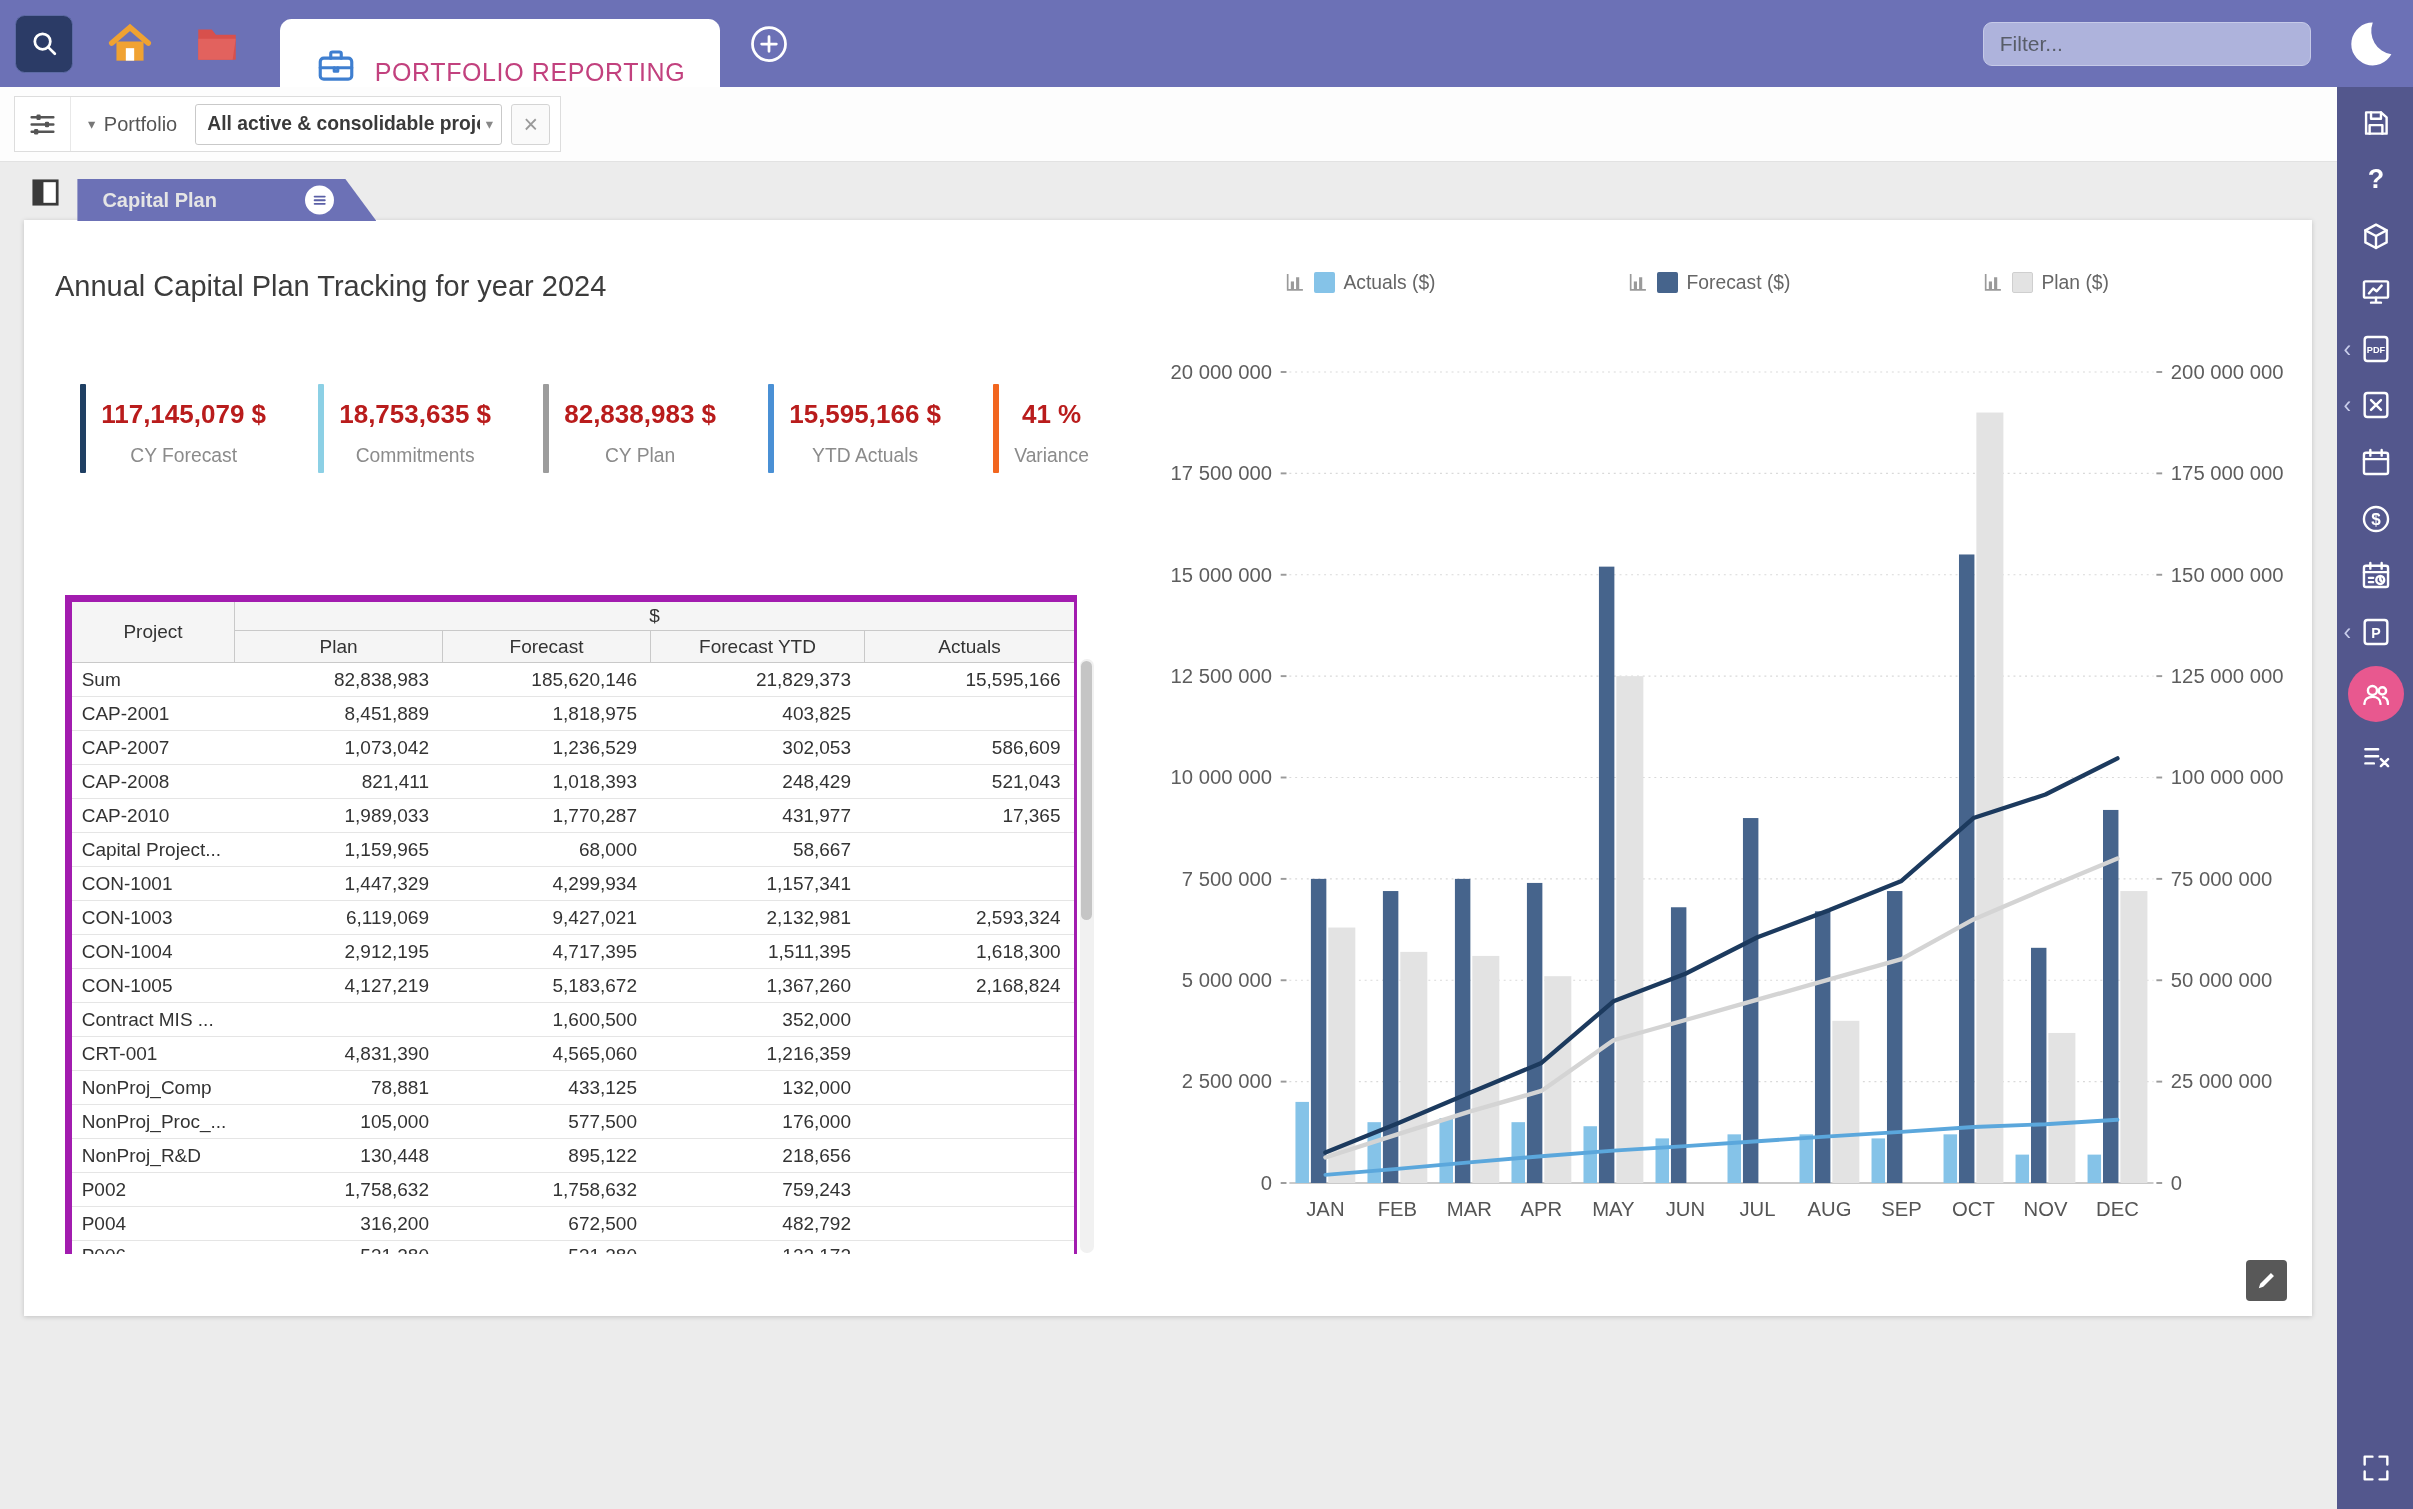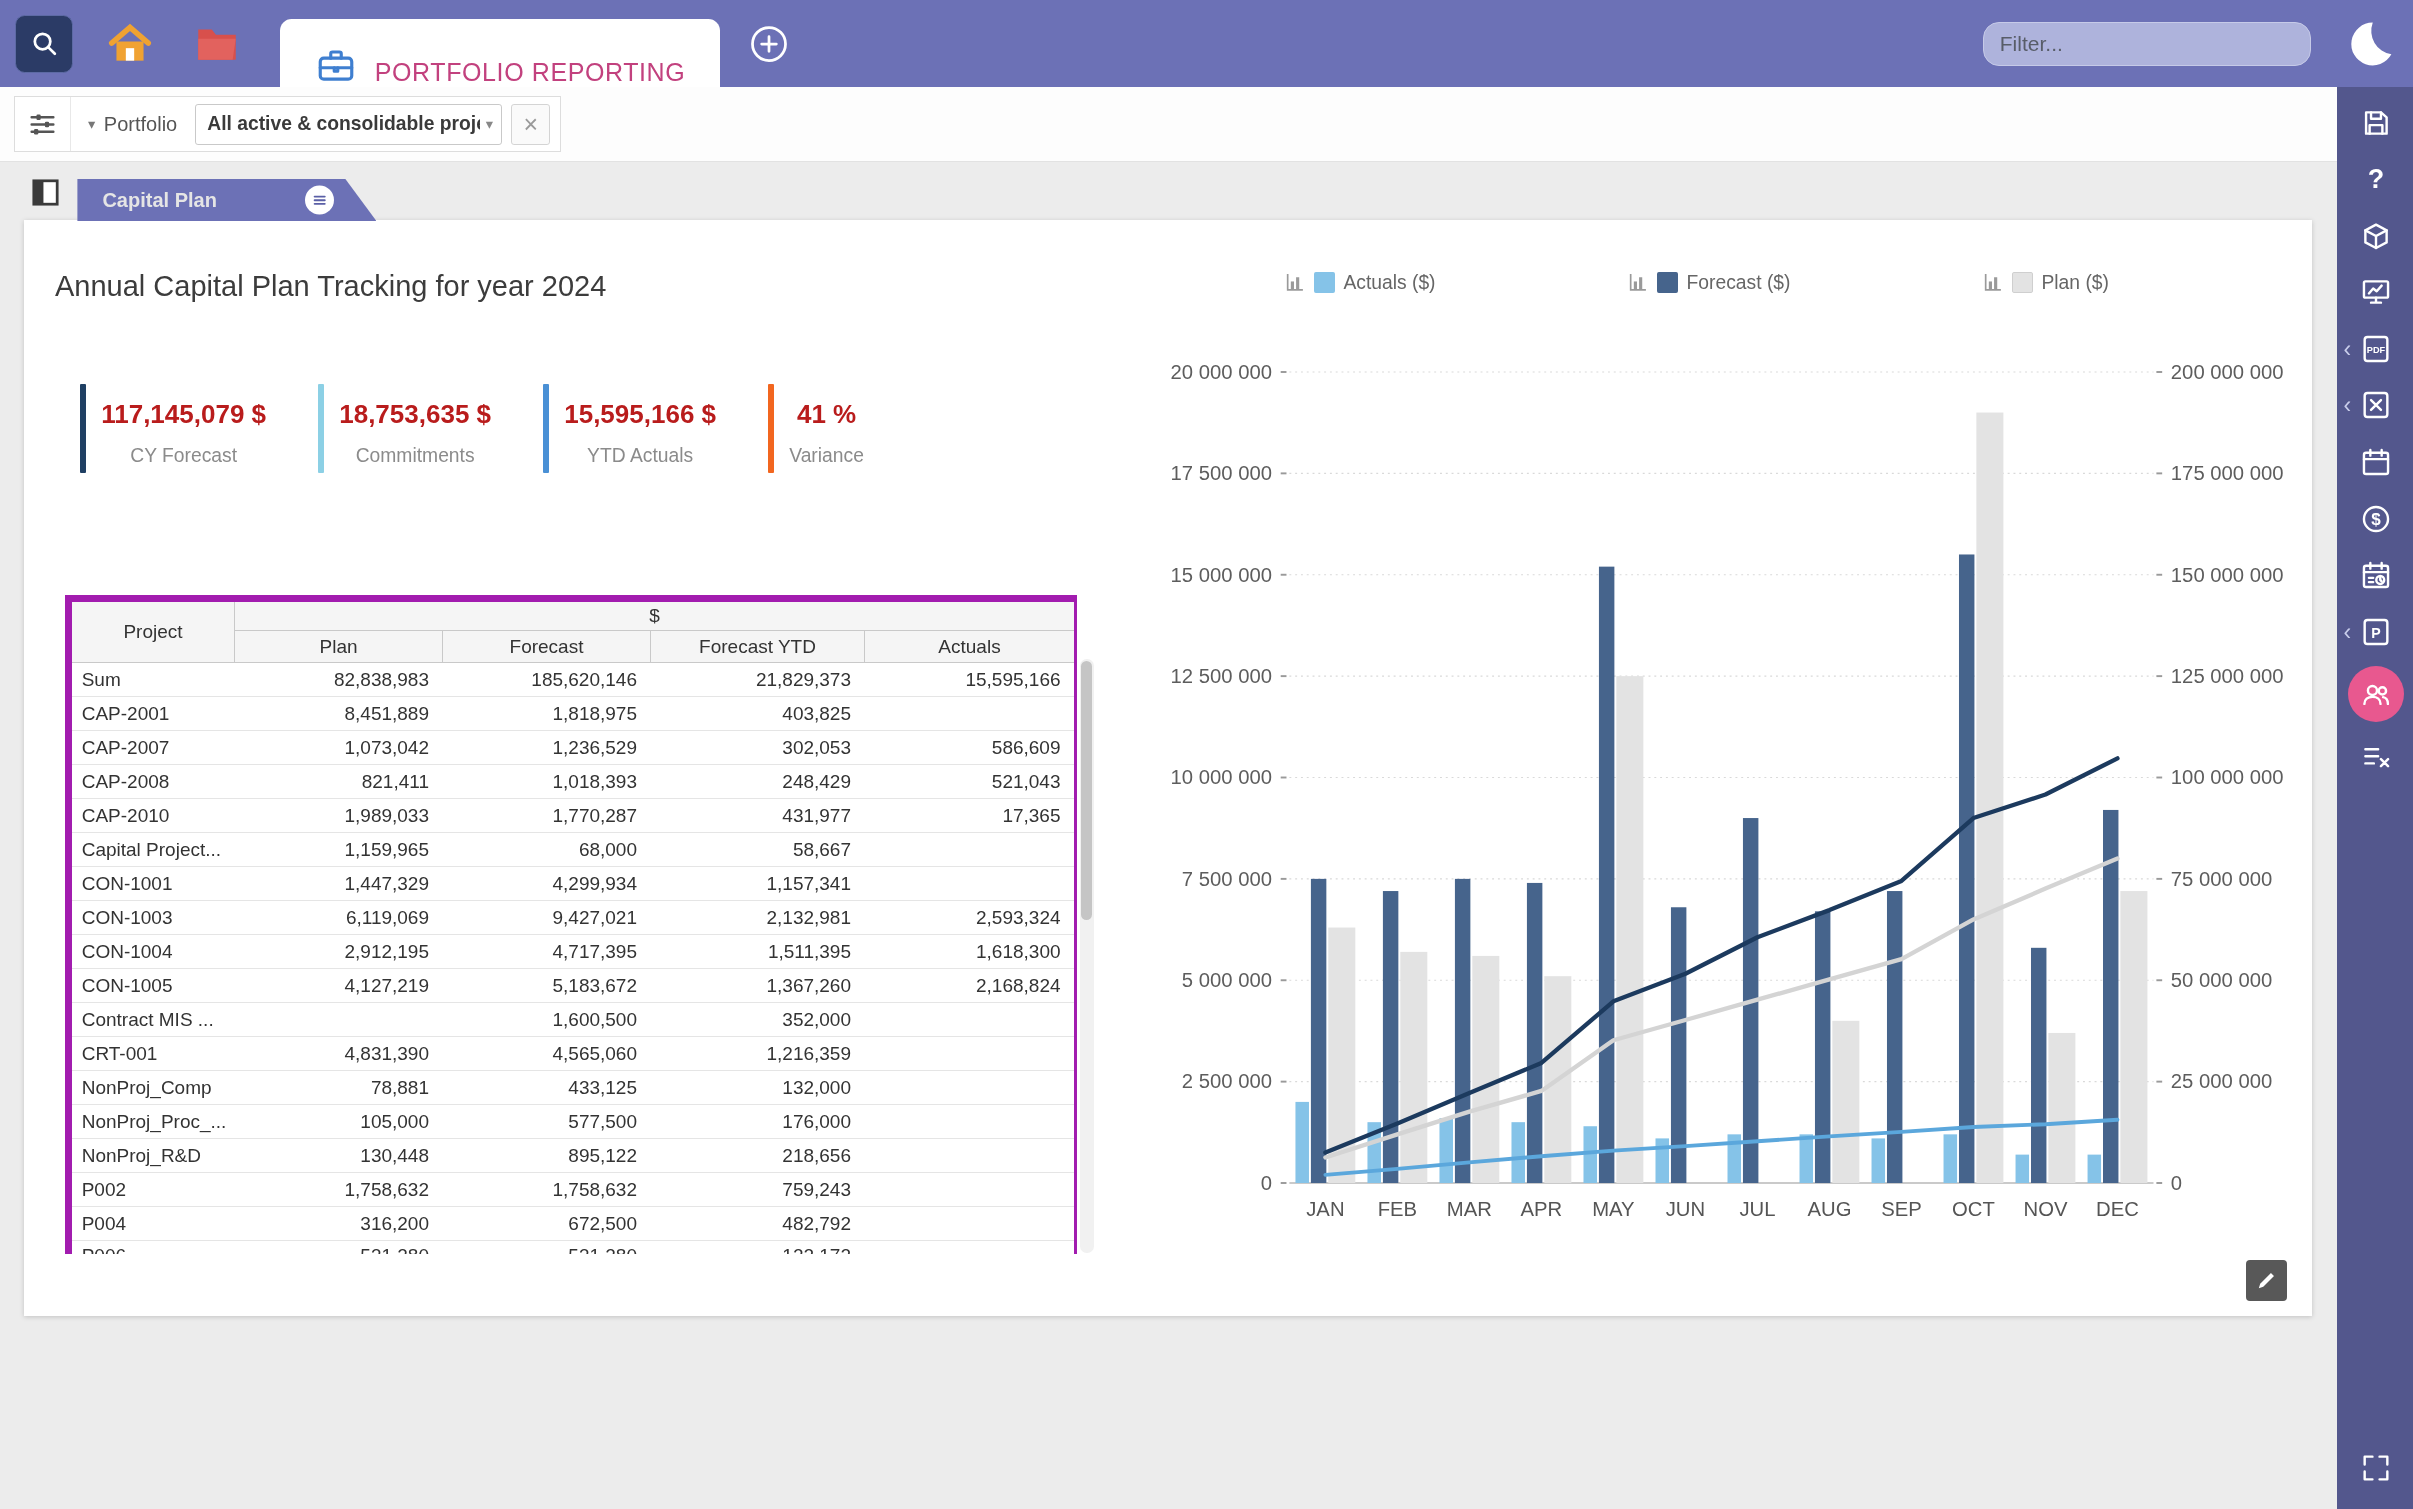--- a/index.html
+++ b/index.html
@@ -14,21 +14,21 @@
   .search-tile{width:58px;height:58px;margin-left:15.4px;background:#2b3b66;border:1.9px solid #5d6aa4;border-radius:9.7px;display:flex;align-items:center;justify-content:center;flex:0 0 auto;}
   .search-tile .ic{width:31px;height:31px;stroke-width:2.1;}
   .hbtn{width:60px;height:60px;margin-left:27px;display:flex;align-items:center;justify-content:center;flex:0 0 auto;}
   .hbtn svg{width:50px;height:50px;}
   .app-tab{height:68px;margin-left:33px;align-self:flex-end;background:#fff;border-radius:11.6px 11.6px 0 0;display:flex;align-items:flex-end;gap:17.4px;padding:0 35px;flex:0 0 auto;}
   .app-tab .ic{width:42px;height:42px;stroke:#3f7fd0;stroke-width:1.8;}
   .app-tab-title{font-size:25px;letter-spacing:0.6px;color:#c2417e;font-weight:500;white-space:nowrap;}
   .plus-btn{margin-left:27px;width:44px;height:44px;flex:0 0 auto;}
   .plus-btn .ic{width:44px;height:44px;stroke-width:1.5;}
   .flex-sp{flex:1;}
-  .filter-input{width:328px;height:44px;margin-right:27px;background:#aeb3dc;border:1px solid #c6cae8;border-radius:16px;padding:0 15.4px;font-size:21px;color:#333;outline:none;}
+  .filter-input{width:328px;height:44px;margin-right:27px;background:#aeb3dc;border:1px solid #c6cae8;border-radius:9px;padding:0 15.4px;font-size:21px;color:#333;outline:none;}
   .filter-input::placeholder{color:#585d68;}
   .logo{width:64px;height:64px;margin-right:11.6px;display:flex;align-items:center;justify-content:center;}
   .logo svg{width:54px;height:54px;}
 
   
   .rail{position:absolute;top:87px;right:0;bottom:0;width:77px;background:#53578d;display:flex;flex-direction:column;align-items:center;padding:13.5px 0 19.3px;gap:12.6px;z-index:5;}
   .rail-btn{width:58px;height:44px;display:flex;align-items:center;justify-content:center;position:relative;flex:0 0 auto;}
   .rail-btn .ic{width:34px;height:34px;}
   .rail-btn.active{background:#e8588f;border-radius:50%;width:56px;height:56px;}
   .rail-chev{position:absolute;left:-2.9px;top:50%;transform:translateY(-50%);color:#c9cdeb;font-size:23px;line-height:1;}
@@ -275,20 +275,27 @@
         <div class="kpi-body">
           <div class="kpi-value">117,145,079 $</div>
           <div class="kpi-label">CY Forecast</div>
         </div>
       </div>
       <div class="kpi">
         <div class="kpi-bar" style="background: rgb(140, 208, 229);"></div>
         <div class="kpi-body">
           <div class="kpi-value">18,753,635 $</div>
           <div class="kpi-label">Commitments</div>
+        </div>
+      </div>
+      <div class="kpi">
+        <div class="kpi-bar" style="background: rgb(156, 156, 156);"></div>
+        <div class="kpi-body">
+          <div class="kpi-value">82,838,983 $</div>
+          <div class="kpi-label">CY Plan</div>
         </div>
       </div>
       <div class="kpi">
         <div class="kpi-bar" style="background: rgb(74, 144, 213);"></div>
         <div class="kpi-body">
           <div class="kpi-value">15,595,166 $</div>
           <div class="kpi-label">YTD Actuals</div>
         </div>
       </div>
       <div class="kpi">

